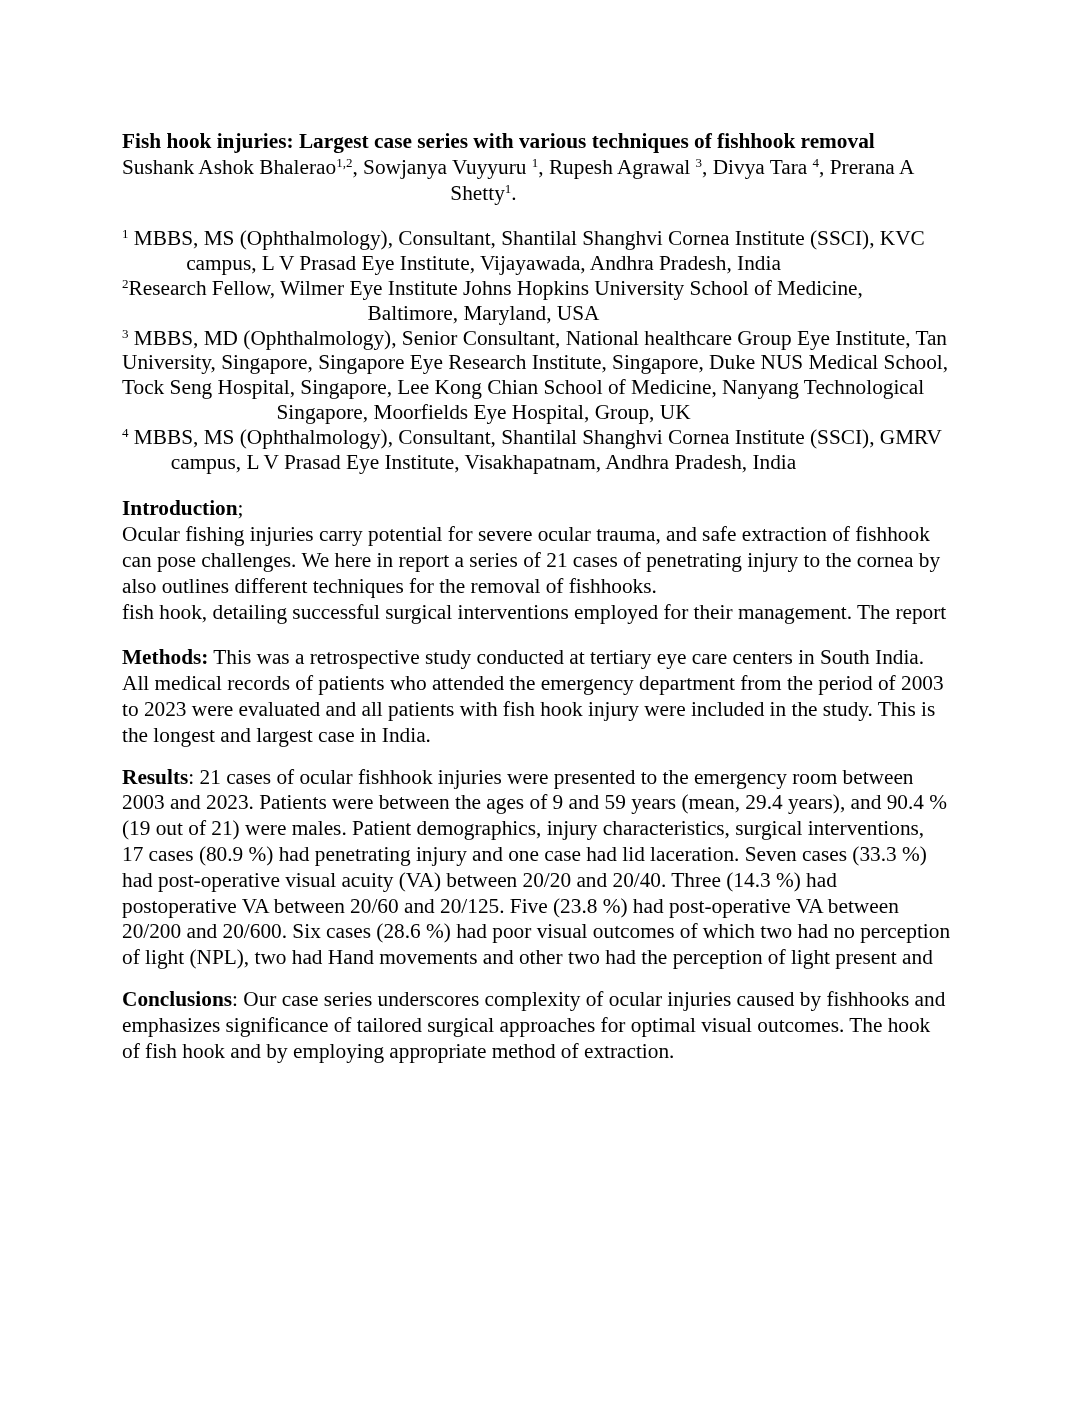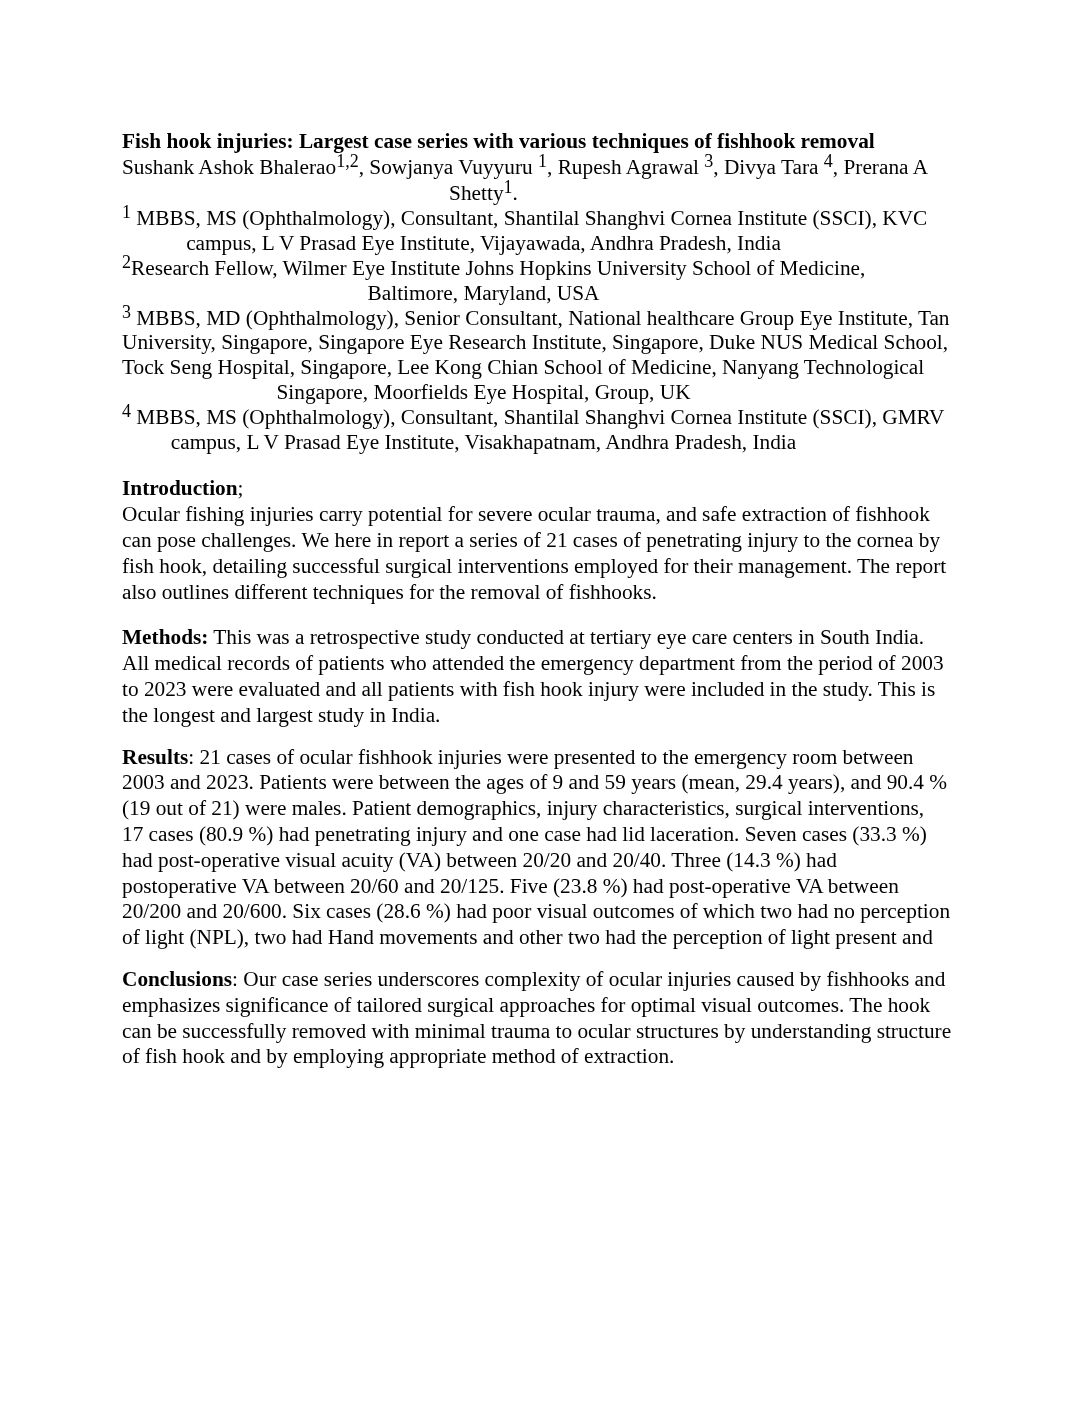--- a/index.html
+++ b/index.html
@@ -17,28 +17,28 @@
     box-sizing: border-box;
     width: 968px;
     height: 1408px;
     padding: 129px 123px 0 122px;
     background: #ffffff;
   }
   .line { white-space: nowrap; }
   .center .line { text-align: center; }
   .block-title { text-align: center; }
   .block-authors { text-align: center; }
-  .block-affiliations { text-align: center; line-height: 24.8px; }
+  .block-affiliations { text-align: center; margin-top: 20px; line-height: 24.8px; }
   .sec-introduction { margin-top: 22px; }
   .sec-methods { margin-top: 20px; }
   .sec-results { margin-top: 16px; }
   .sec-conclusions { margin-top: 16px; }
   b { font-weight: bold; }
   sup {
-    font-size: 18px;
+    font-size: 13px;
     line-height: 0;
     vertical-align: baseline;
     position: relative;
     top: -7px;
   }
 </style>
 </head>
 <body>
 
 <div class="page">
@@ -61,41 +61,40 @@
       <div class="line"><span>Tock Seng Hospital, Singapore, Lee Kong Chian School of Medicine, Nanyang Technological</span></div>
       <div class="line"><span>Singapore, Moorfields Eye Hospital, Group, UK</span></div>
       <div class="line"><sup>4</sup><span> MBBS, MS (Ophthalmology), Consultant, Shantilal Shanghvi Cornea Institute (SSCI), GMRV</span></div>
       <div class="line"><span>campus, L V Prasad Eye Institute, Visakhapatnam, Andhra Pradesh, India</span></div>
     </div>
 
   <div class="sec-introduction">
       <div class="line"><span><b>Introduction</b></span><span>;</span></div>
       <div class="line"><span>Ocular fishing injuries carry potential for severe ocular trauma, and safe extraction of fishhook</span></div>
       <div class="line"><span>can pose challenges. We here in report a series of 21 cases of penetrating injury to the cornea by</span></div>
+      <div class="line"><span>also outlines different techniques for the removal of fishhooks.</span></div>
       <div class="line"><span>fish hook, detailing successful surgical interventions employed for their management. The report</span></div>
-      <div class="line"><span>also outlines different techniques for the removal of fishhooks.</span></div>
     </div>
 
   <div class="sec-methods">
       <div class="line"><span><b>Methods:</b></span><span> This was a retrospective study conducted at tertiary eye care centers in South India.</span></div>
       <div class="line"><span>All medical records of patients who attended the emergency department from the period of 2003</span></div>
       <div class="line"><span>to 2023 were evaluated and all patients with fish hook injury were included in the study. This is</span></div>
-      <div class="line"><span>the longest and largest study in India.</span></div>
+      <div class="line"><span>the longest and largest case in India.</span></div>
     </div>
 
   <div class="sec-results">
       <div class="line"><span><b>Results</b></span><span>: 21 cases of ocular fishhook injuries were presented to the emergency room between</span></div>
       <div class="line"><span>2003 and 2023. Patients were between the ages of 9 and 59 years (mean, 29.4 years), and 90.4 %</span></div>
       <div class="line"><span>(19 out of 21) were males. Patient demographics, injury characteristics, surgical interventions,</span></div>
       <div class="line"><span>17 cases (80.9 %) had penetrating injury and one case had lid laceration. Seven cases (33.3 %)</span></div>
       <div class="line"><span>had post-operative visual acuity (VA) between 20/20 and 20/40. Three (14.3 %) had</span></div>
       <div class="line"><span>postoperative VA between 20/60 and 20/125. Five (23.8 %) had post-operative VA between</span></div>
       <div class="line"><span>20/200 and 20/600. Six cases (28.6 %) had poor visual outcomes of which two had no perception</span></div>
       <div class="line"><span>of light (NPL), two had Hand movements and other two had the perception of light present and</span></div>
     </div>
 
   <div class="sec-conclusions">
       <div class="line"><span><b>Conclusions</b></span><span>: Our case series underscores complexity of ocular injuries caused by fishhooks and</span></div>
       <div class="line"><span>emphasizes significance of tailored surgical approaches for optimal visual outcomes. The hook</span></div>
-      <div class="line"><span>can be successfully removed with minimal trauma to ocular structures by understanding structure</span></div>
       <div class="line"><span>of fish hook and by employing appropriate method of extraction.</span></div>
     </div>
 </div>
 
 </body></html>

